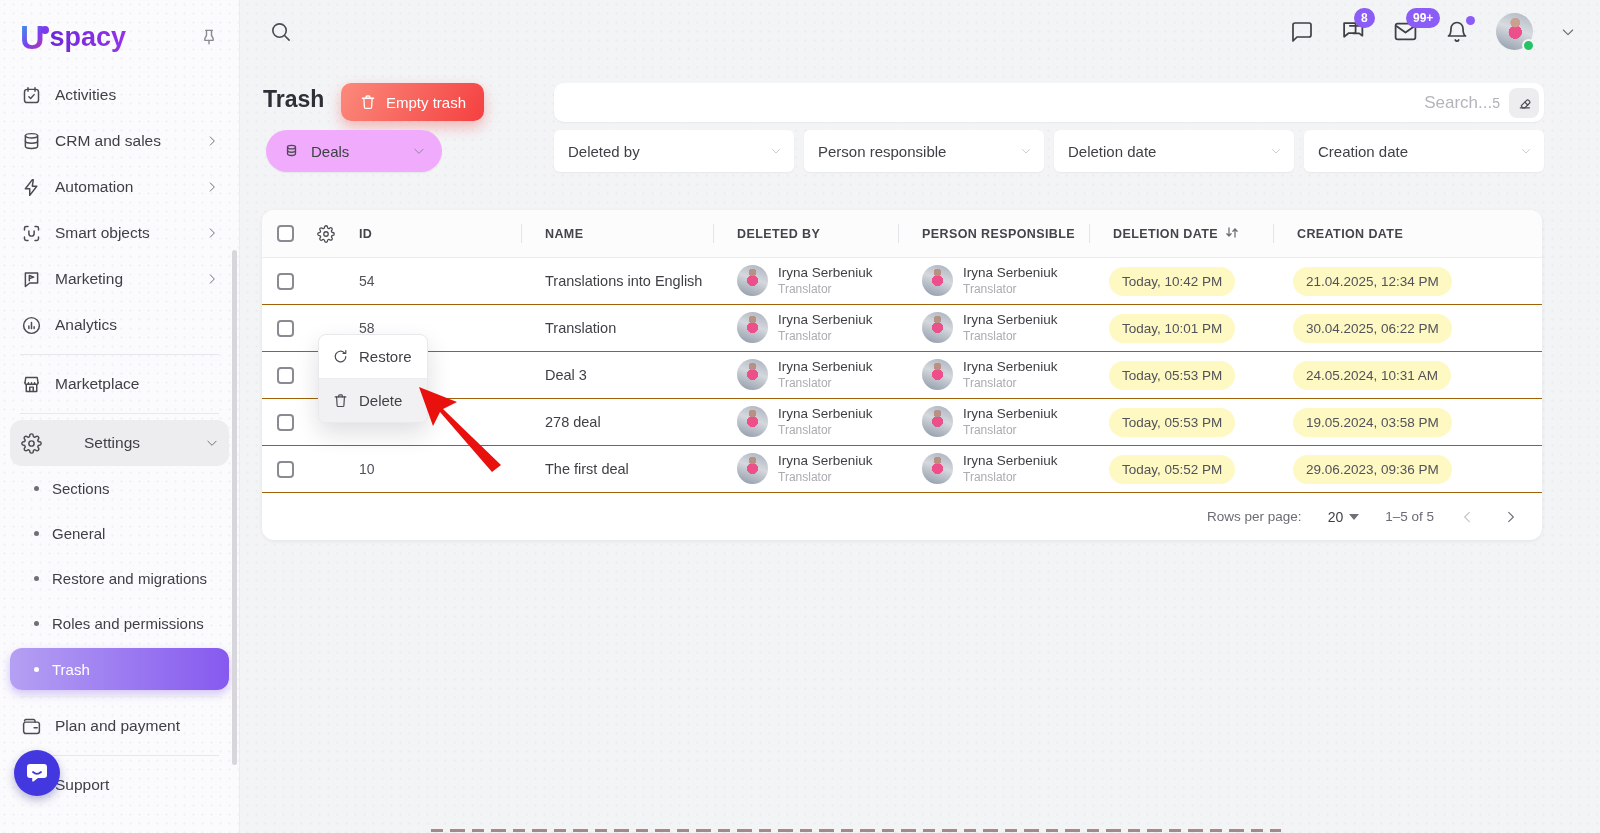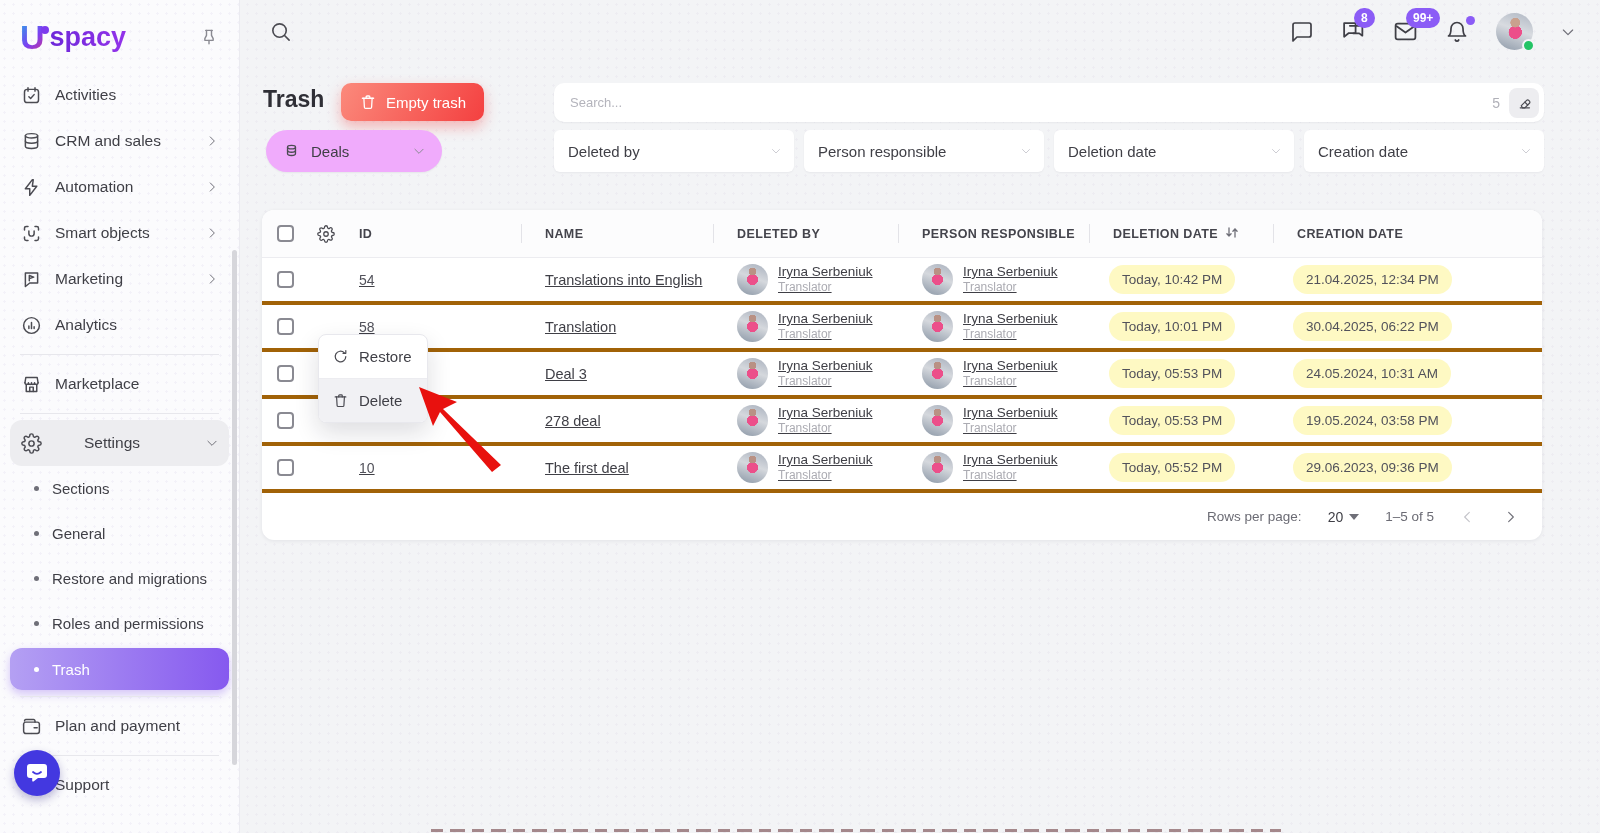--- a/index.html
+++ b/index.html
@@ -56,21 +56,21 @@
   .user-chev { color:#6f6f78; cursor:pointer; }
 
   
   .content { position:absolute; left:241px; top:63px; width:1359px; height:770px; }
   .page-title { position:absolute; left:22px; top:23px; font-size:23px; font-weight:700; color:#2f2f36; }
   .empty-trash-btn { position:absolute; left:100px; top:20px; height:38px; padding:0 18px; display:flex; align-items:center; gap:9px;
     background:linear-gradient(120deg,#fb8a7c 0%,#f44040 100%); color:#fff; font-size:15px; border:none; border-radius:10px;
     box-shadow:0 6px 14px rgba(244,64,64,.35); cursor:pointer; font-family:inherit; }
   .search-box { position:absolute; left:313px; top:20px; width:990px; height:39px; background:#fff; border-radius:10px;
     display:flex; align-items:center; padding:0 5px 0 16px; box-shadow:0 1px 2px rgba(20,20,40,.05); }
-  .search-box input { flex:1; border:none; outline:none; font-size:13px; color:#3f3f46; background:transparent; font-family:inherit; }
+  .search-box input { flex:1; border:none; outline:none; font-size:17px; color:#3f3f46; background:transparent; font-family:inherit;text-align:right; }
   .search-box input::placeholder { color:#b4b4bc; }
   .search-count { color:#b0b0b8; font-size:14px; margin-right:9px; }
   .eraser-btn { width:30px; height:30px; border-radius:8px; background:#ededf0; display:flex; align-items:center; justify-content:center; color:#4b4b52; cursor:pointer; }
 
   .deals-pill { position:absolute; left:25px; top:67px; width:176px; height:42px; background:#f0abfc; border-radius:21px;
     display:flex; align-items:center; padding:0 16px; box-shadow:0 1px 2px rgba(20,20,40,.06); cursor:pointer; color:#4b4b52; }
   .deals-pill .dlabel { margin-left:10px; font-size:15px; color:#3f3f46; }
   .deals-pill .chev { margin-left:auto; color:#8a8a92; }
   .filters { position:absolute; left:313px; top:67px; display:flex; gap:10px; }
   .filter-box { width:240px; height:42px; background:#fff; border-radius:6px; display:flex; align-items:center;
@@ -83,21 +83,21 @@
   .tgrid { display:grid; grid-template-columns:259px 192px 185px 191px 184px 269px; align-items:center; }
   .t-head { height:48px; background:#fcfcfd; border-bottom:1px solid #ececf0; }
   .th { font-size:12.5px; font-weight:700; color:#44444c; letter-spacing:.4px; padding-left:24px; position:relative;
     display:flex; align-items:center; height:100%; gap:7px; }
   .th-sep::before { content:""; position:absolute; left:0; top:14px; bottom:14px; width:1px; background:#e3e3e8; }
   .th-first { display:flex; align-items:center; height:100%; padding-left:15px; }
   .th-first .gear { margin-left:23px; color:#4b4b52; cursor:pointer; }
   .th-first .id-label { margin-left:24px; font-size:12.5px; font-weight:700; color:#44444c; letter-spacing:.4px; }
   .cb { width:17px; height:17px; border:2px solid #8a8a92; border-radius:4px; background:#fff; flex:none; cursor:pointer; }
   .sort-ic { color:#6f6f78; }
-  .t-row { height:47px; border-bottom:4px solid #a16207;text-decoration:underline; }
+  .t-row { height:47px; border-bottom:1px solid #a16207; }
   .c-first { display:flex; align-items:center; padding-left:15px; }
   .c-first .idv { margin-left:65px; font-size:14px; color:#52525b; min-height:14px; }
   .cell-name { padding-left:24px; font-size:14.5px; color:#3f3f46; white-space:nowrap; overflow:hidden; }
   .person { display:flex; align-items:center; gap:10px; padding-left:24px; }
   .avatar-sm { width:31px; height:31px; border-radius:50%; flex:none;
     background:
       radial-gradient(circle at 50% 24%, #b99184 0 13%, transparent 14%),
       radial-gradient(circle at 50% 50%, #ec4f8a 0 25%, transparent 26%),
       linear-gradient(200deg,#a8b0bd 0%,#d5d8dd 45%,#8b97a6 100%); }
   .p-name { font-size:13.5px; color:#3f3f46; line-height:1.3; white-space:nowrap; }

